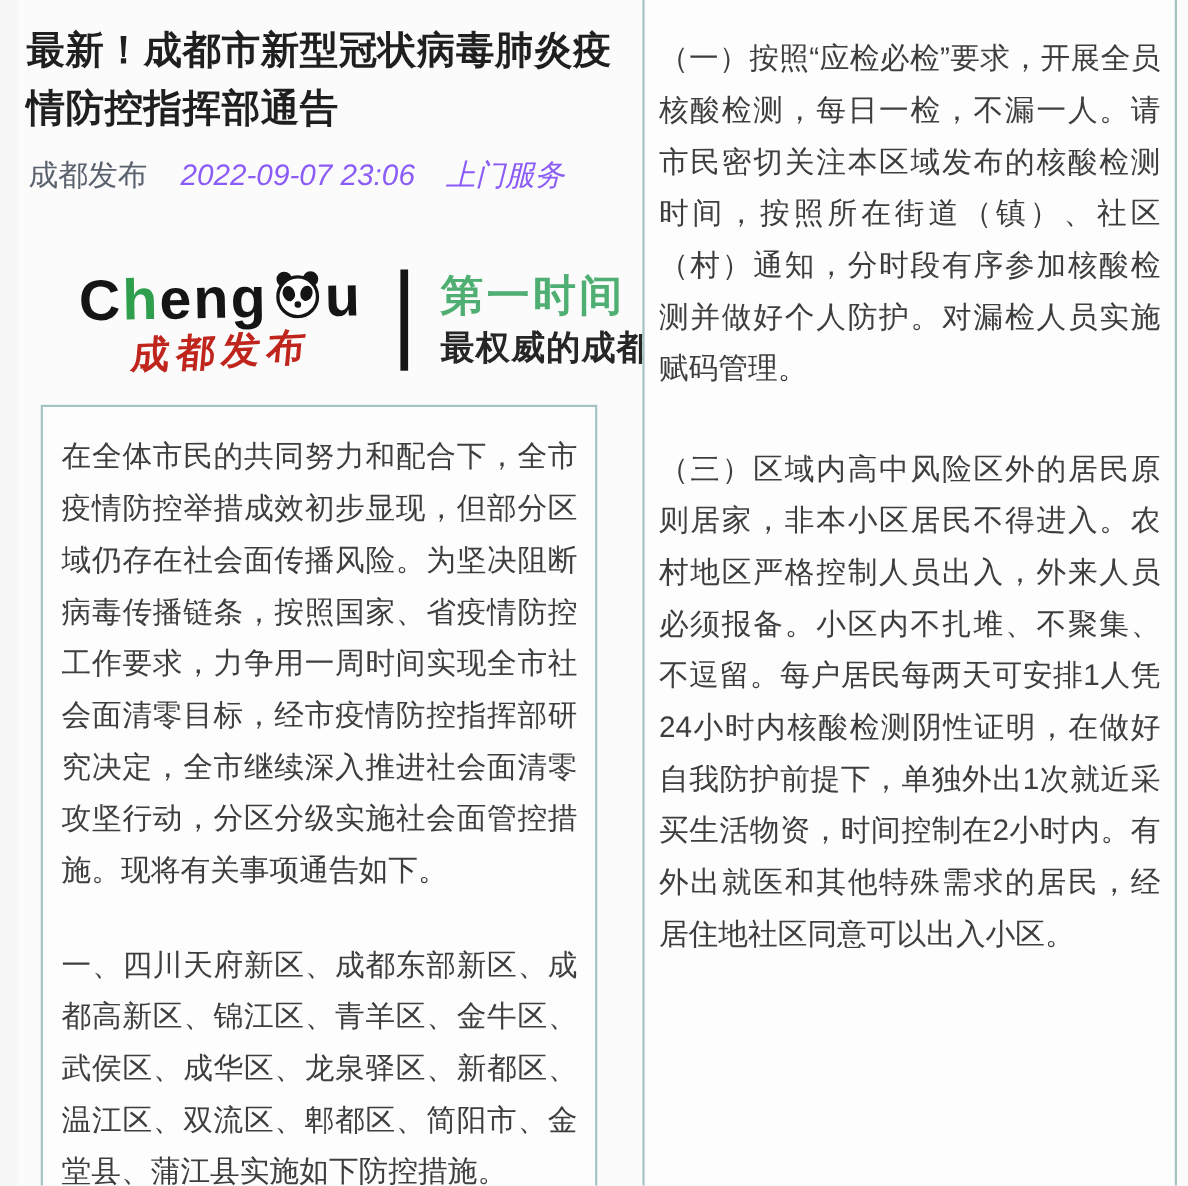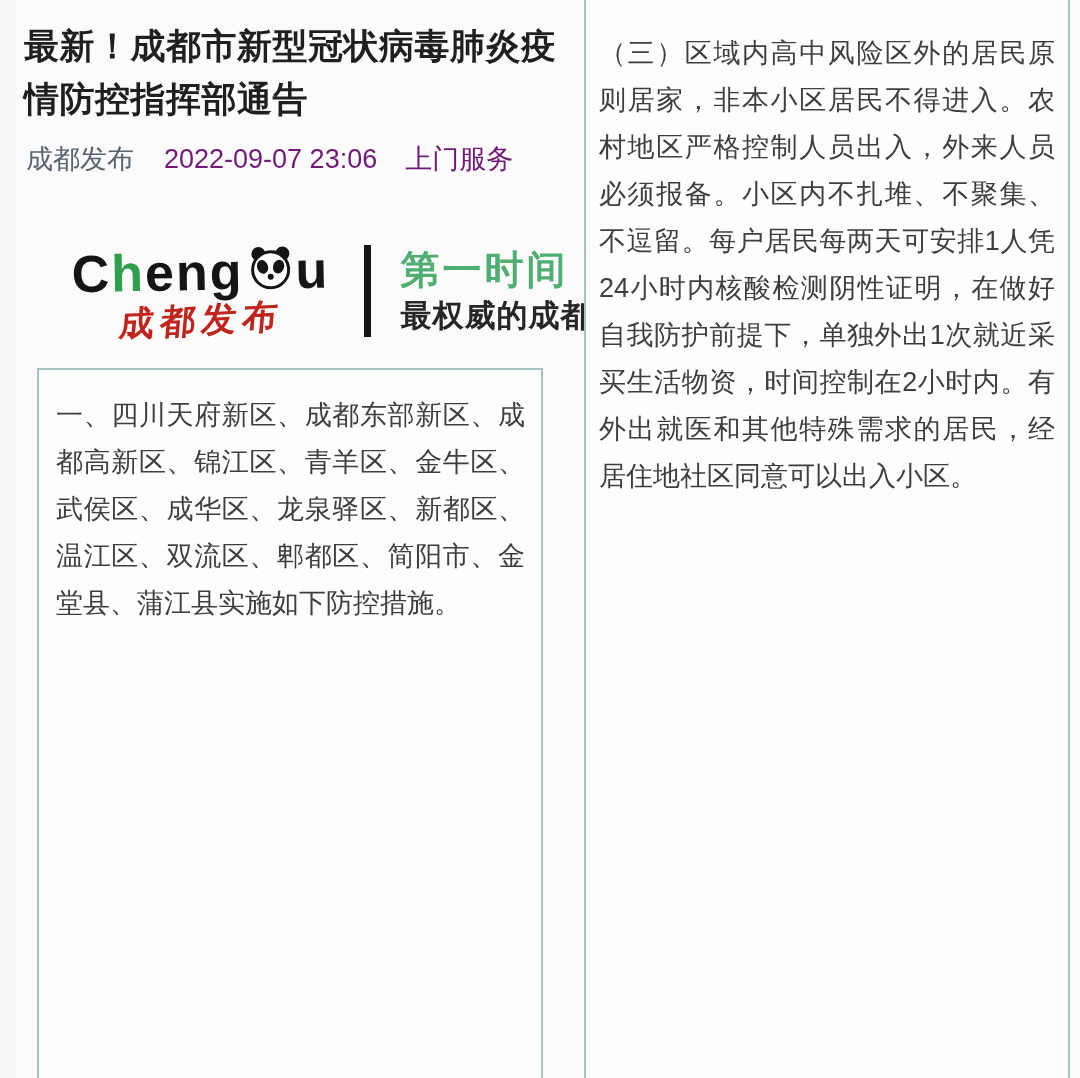--- a/index.html
+++ b/index.html
@@ -17,21 +17,21 @@
   .title{
     position:absolute;left:8px;top:20px;width:534px;
     font-size:35px;font-weight:700;color:#1f1f1f;
     line-height:1.5;letter-spacing:0.5px;margin:0;
   }
   .meta{
     position:absolute;left:10px;top:141px;width:540px;
     font-size:27px;white-space:nowrap;
   }
   .meta .account{color:#59626e;font-weight:500;margin-right:30px;cursor:pointer;}
-  .meta .muted{color:#701a75;}
+  .meta .muted{color:#8b5cf6;font-style:italic;}
   .meta .date{margin-right:28px;}
   
   .logo{
     position:absolute;left:56px;top:236px;height:110px;
     display:flex;align-items:center;
   }
   .logo-left{display:flex;flex-direction:column;align-items:center;transform:rotate(-1deg);}
   .logo-en{
     font-size:52px;font-weight:700;color:#151515;letter-spacing:2px;
     display:flex;align-items:center;line-height:1;
@@ -96,20 +96,22 @@
       <div class="logo-cn">成都发布</div>
     </div>
     <div class="logo-divider"></div>
     <div class="logo-right">
       <div class="slogan1">第一时间</div>
       <div class="slogan2">最权威的成都声音</div>
     </div>
   </div>
 
   <div class="text-box left-box">
+    <p>在全体市民的共同努力和配合下，全市疫情防控举措成效初步显现，但部分区域仍存在社会面传播风险。为坚决阻断病毒传播链条，按照国家、省疫情防控工作要求，力争用一周时间实现全市社会面清零目标，经市疫情防控指挥部研究决定，全市继续深入推进社会面清零攻坚行动，分区分级实施社会面管控措施。现将有关事项通告如下。</p>
     <p>一、四川天府新区、成都东部新区、成都高新区、锦江区、青羊区、金牛区、武侯区、成华区、龙泉驿区、新都区、温江区、双流区、郫都区、简阳市、金堂县、蒲江县实施如下防控措施。</p>
   </div>
 
   <div class="text-box right-box">
+    <p>（一）按照“应检必检”要求，开展全员核酸检测，每日一检，不漏一人。请市民密切关注本区域发布的核酸检测时间，按照所在街道（镇）、社区（村）通知，分时段有序参加核酸检测并做好个人防护。对漏检人员实施赋码管理。</p>
     <p>（三）区域内高中风险区外的居民原则居家，非本小区居民不得进入。农村地区严格控制人员出入，外来人员必须报备。小区内不扎堆、不聚集、不逗留。每户居民每两天可安排1人凭24小时内核酸检测阴性证明，在做好自我防护前提下，单独外出1次就近采买生活物资，时间控制在2小时内。有外出就医和其他特殊需求的居民，经居住地社区同意可以出入小区。</p>
   </div>
 
 </div>
 
 </body></html>

